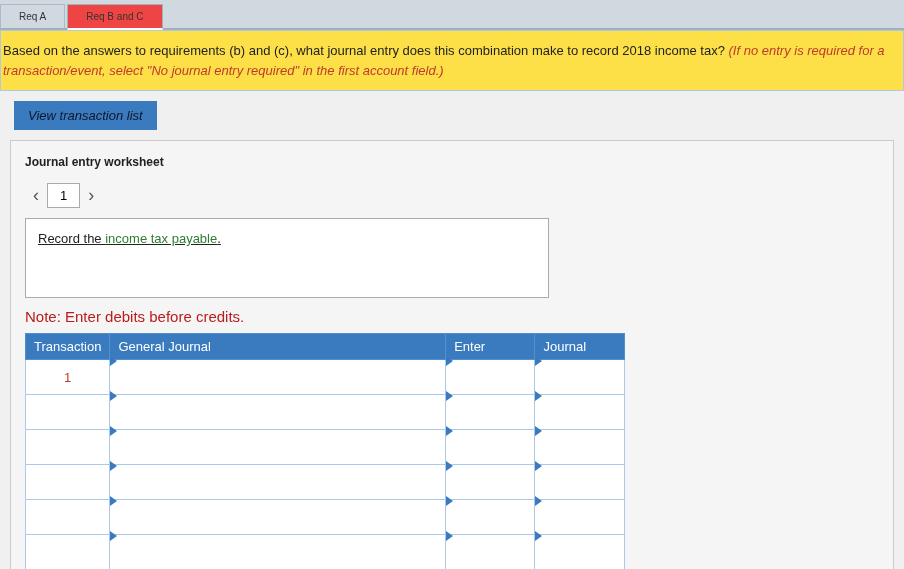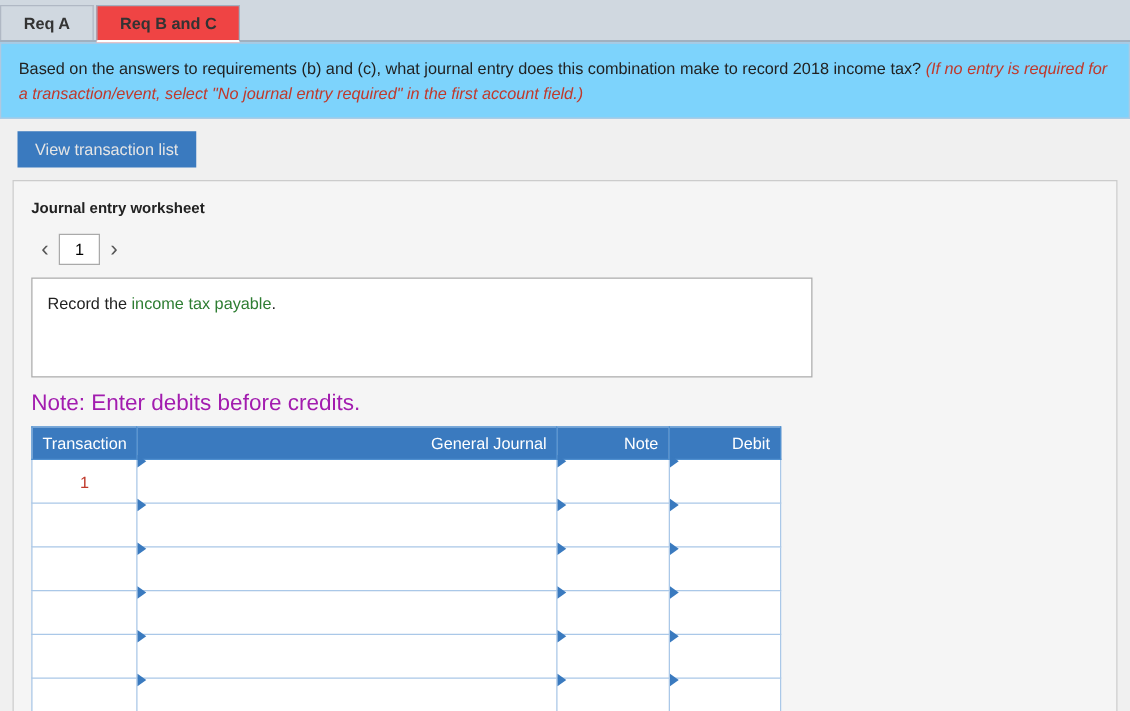--- a/index.html
+++ b/index.html
@@ -12,60 +12,60 @@
       border-bottom: 2px solid #a0b0c0;
       padding-top: 4px;
     }
     .tab {
       padding: 6px 18px;
       cursor: pointer;
       border: 1px solid #b0b8c4;
       border-bottom: none;
       background: #d0d8e0;
       margin-right: 2px;
-      font-size: 13px;
+      font-size: 10px;
       color: #333;
-      font-weight: bold;
     }
     .tab.active {
       background: #ef4444;
       border-color: #a0b0c0;
       border-bottom: 2px solid #ffffff;
       margin-bottom: -2px;
       z-index: 1;
     }
     .tab.dashed {
       border-style: dashed;
       background: #e8eef4;
     }
 
     
     .instruction-box {
-      background: #7dd3fc;
+      background: #fde047;
       border: 1px solid #b0c8e0;
-      padding: 10px 14px;
+      padding: 10px 2px;
       font-size: 13px;
       color: #222;
       line-height: 1.5;
     }
     .instruction-box .italic-red {
       color: #c0392b;
       font-style: italic;
     }
 
     
     .btn-blue {
       background: #3a7abf;
-      color: #e5e5e5;
+      color: #0f172a;
       border: none;
       padding: 7px 14px;
       font-size: 13px;
       cursor: pointer;
       margin: 10px 14px;
       display: inline-block;
+      font-style: italic;
     }
 
     
     .worksheet-container {
       background: #f5f5f5;
       margin: 0 10px 10px 10px;
       padding: 14px;
       border: 1px solid #ccc;
     }
     .worksheet-title {
@@ -99,45 +99,46 @@
 
     
     .record-desc-box {
       border: 1px solid #aaa;
       background: #fff;
       padding: 12px;
       min-height: 80px;
       margin-bottom: 10px;
       font-size: 13px;
       color: #222;
-      width: 625px;
+      width: 524px;
+      text-decoration: underline;
     }
     .record-desc-box .highlight-green {
       color: #2e7d32;
     }
 
     
     .note-text {
-      color: #a21caf;
-      font-size: 18px;
+      color: #b91c1c;
+      font-size: 15px;
       margin-bottom: 8px;
     }
 
     
     .journal-table {
       border-collapse: collapse;
       width: 600px;
       font-size: 13px;
     }
     .journal-table th {
       background: #3a7abf;
       color: #fff;
       padding: 5px 8px;
       border: 1px solid #5090d0;
-      text-align: right;
+      text-align: left;
       font-weight: normal;
     }
     .journal-table th.left { text-align: left; }
     .journal-table td {
       border: 1px solid #aac8e8;
       padding: 0;
       height: 26px;
       background: #fff;
     }
     .journal-table td.transaction-col {
@@ -207,22 +208,22 @@
     Record the <span class="highlight-green">income tax payable</span>.
   </div>
 
   <div class="note-text">Note: Enter debits before credits.</div>
 
   <table class="journal-table">
     <thead>
       <tr>
         <th class="left">Transaction</th>
         <th>General Journal</th>
-        <th>Note</th>
-        <th>Debit</th>
+        <th>Enter</th>
+        <th>Journal</th>
       </tr>
     </thead>
     <tbody id="journal-tbody">
     <tr>
           <td class="transaction-col">1</td>
           <td class="gj-col"><span class="tri-indicator"></span><input type="text" style=""></td>
           <td class="debit-col"><span class="tri-indicator"></span><input type="text" style=""></td>
           <td class="credit-col"><span class="tri-indicator"></span><input type="text" style=""></td>
         </tr>
         <tr>

